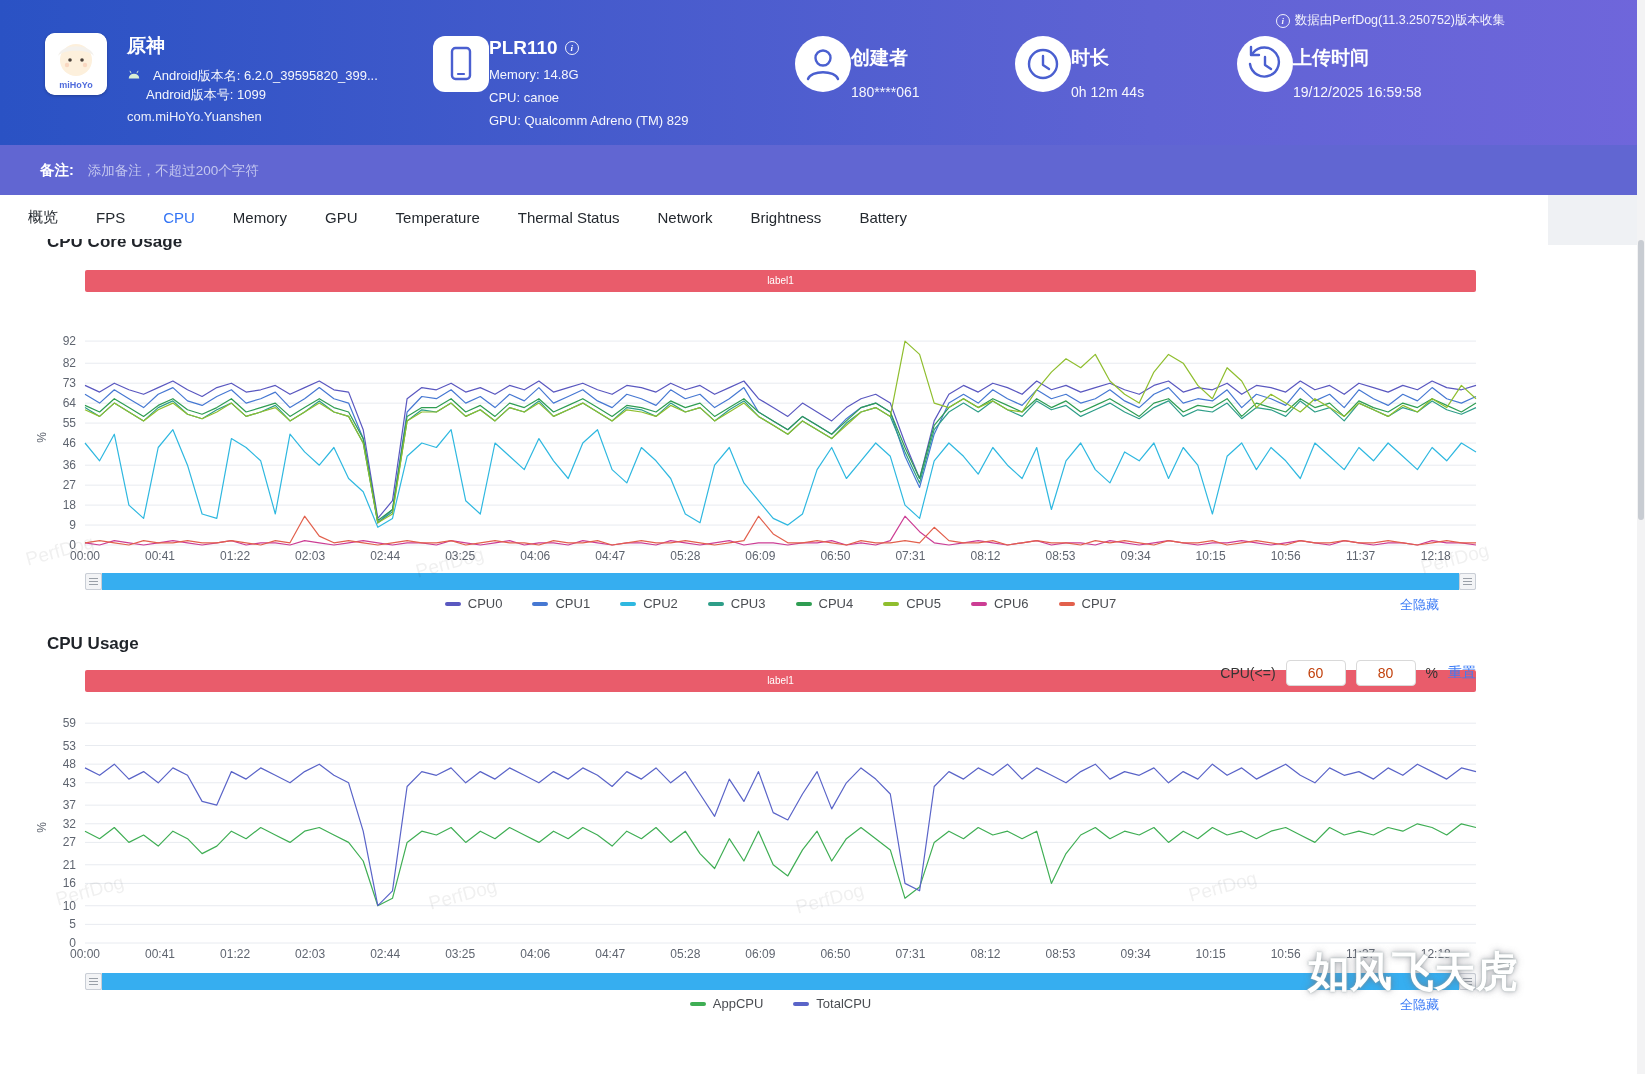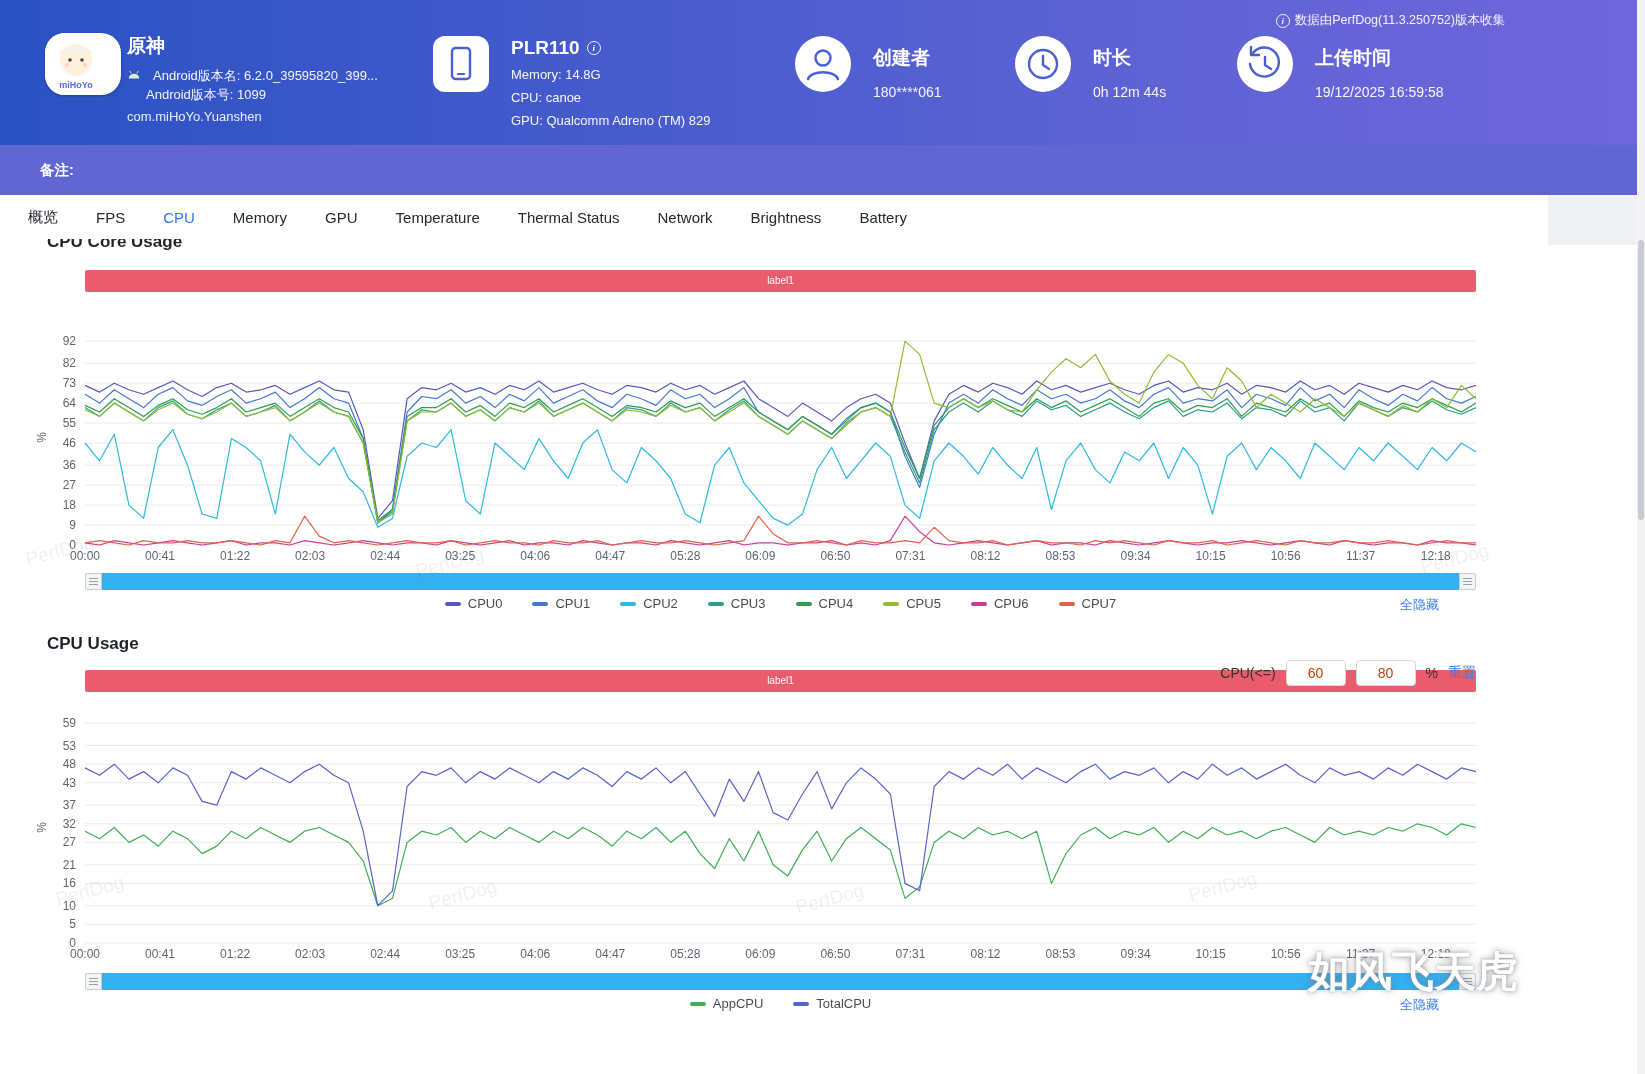--- a/index.html
+++ b/index.html
@@ -7,28 +7,28 @@
   body { font-family:"Liberation Sans", sans-serif; }
   .page { position:relative; width:1645px; height:1074px; overflow:hidden; background:#fff; }
 
   
   .hdr { position:absolute; left:0; top:0; width:1645px; height:145px;
          background:linear-gradient(90deg,#2a52c4 0%,#5f63d4 70%,#6f66db 100%); color:#fff; }
   .collect { position:absolute; right:140px; top:12px; font-size:12.5px; color:rgba(255,255,255,.92);
              display:flex; align-items:center; gap:5px; }
   .i-circle { display:inline-flex; width:14px; height:14px; border:1px solid rgba(255,255,255,.9);
               border-radius:50%; font:italic bold 9px "Liberation Serif",serif; align-items:center; justify-content:center; }
-  .app-icon { position:absolute; left:45px; top:33px; width:76px; height:62px; border-radius:20px;
+  .app-icon { position:absolute; left:45px; top:33px; width:62px; height:62px; border-radius:10px;
               background:#fff; overflow:hidden; box-shadow:0 1px 3px rgba(0,0,0,.25); }
   .app-meta { position:absolute; left:127px; top:33px; }
   .app-title { font-size:19px; font-weight:bold; margin-bottom:7px; }
   .app-line { font-size:13px; color:rgba(255,255,255,.95); line-height:19px; display:flex; align-items:center; gap:12px; }
   .app-line.indent { padding-left:19px; }
   .app-pkg { font-size:13px; color:rgba(255,255,255,.9); margin-top:5px; }
-  .stat { position:absolute; top:36px; display:flex; gap:22px; }
+  .stat { position:absolute; top:36px; display:flex; }
   .stat-icon { width:56px; height:56px; background:#fff; border-radius:50%; flex:0 0 auto;
                display:flex; align-items:center; justify-content:center; }
   .stat-icon.square { border-radius:12px; }
   .stat.device { left:433px; }
   .stat.creator { left:795px; }
   .stat.duration { left:1015px; }
   .stat.upload { left:1237px; }
   .stat-title { font-size:19px; font-weight:bold; display:flex; align-items:center; gap:7px; margin-top:1px; }
   .stat-title.pad { margin-top:9px; }
   .stat-line { font-size:13px; color:rgba(255,255,255,.95); margin-top:8px; }
@@ -170,20 +170,21 @@
       </span>
       <div>
         <div class="stat-title pad">上传时间</div>
         <div class="stat-line big">19/12/2025 16:59:58</div>
       </div>
     </div>
   </header>
 
   <div class="note-bar">
     <span class="note-label">备注:</span>
+    <input class="note-input" placeholder="添加备注，不超过200个字符" style="">
   </div>
 
   <nav class="tabbar">
       <button class="tab">概览</button>
       <button class="tab">FPS</button>
       <button class="tab active">CPU</button>
       <button class="tab">Memory</button>
       <button class="tab">GPU</button>
       <button class="tab">Temperature</button>
       <button class="tab">Thermal Status</button>

